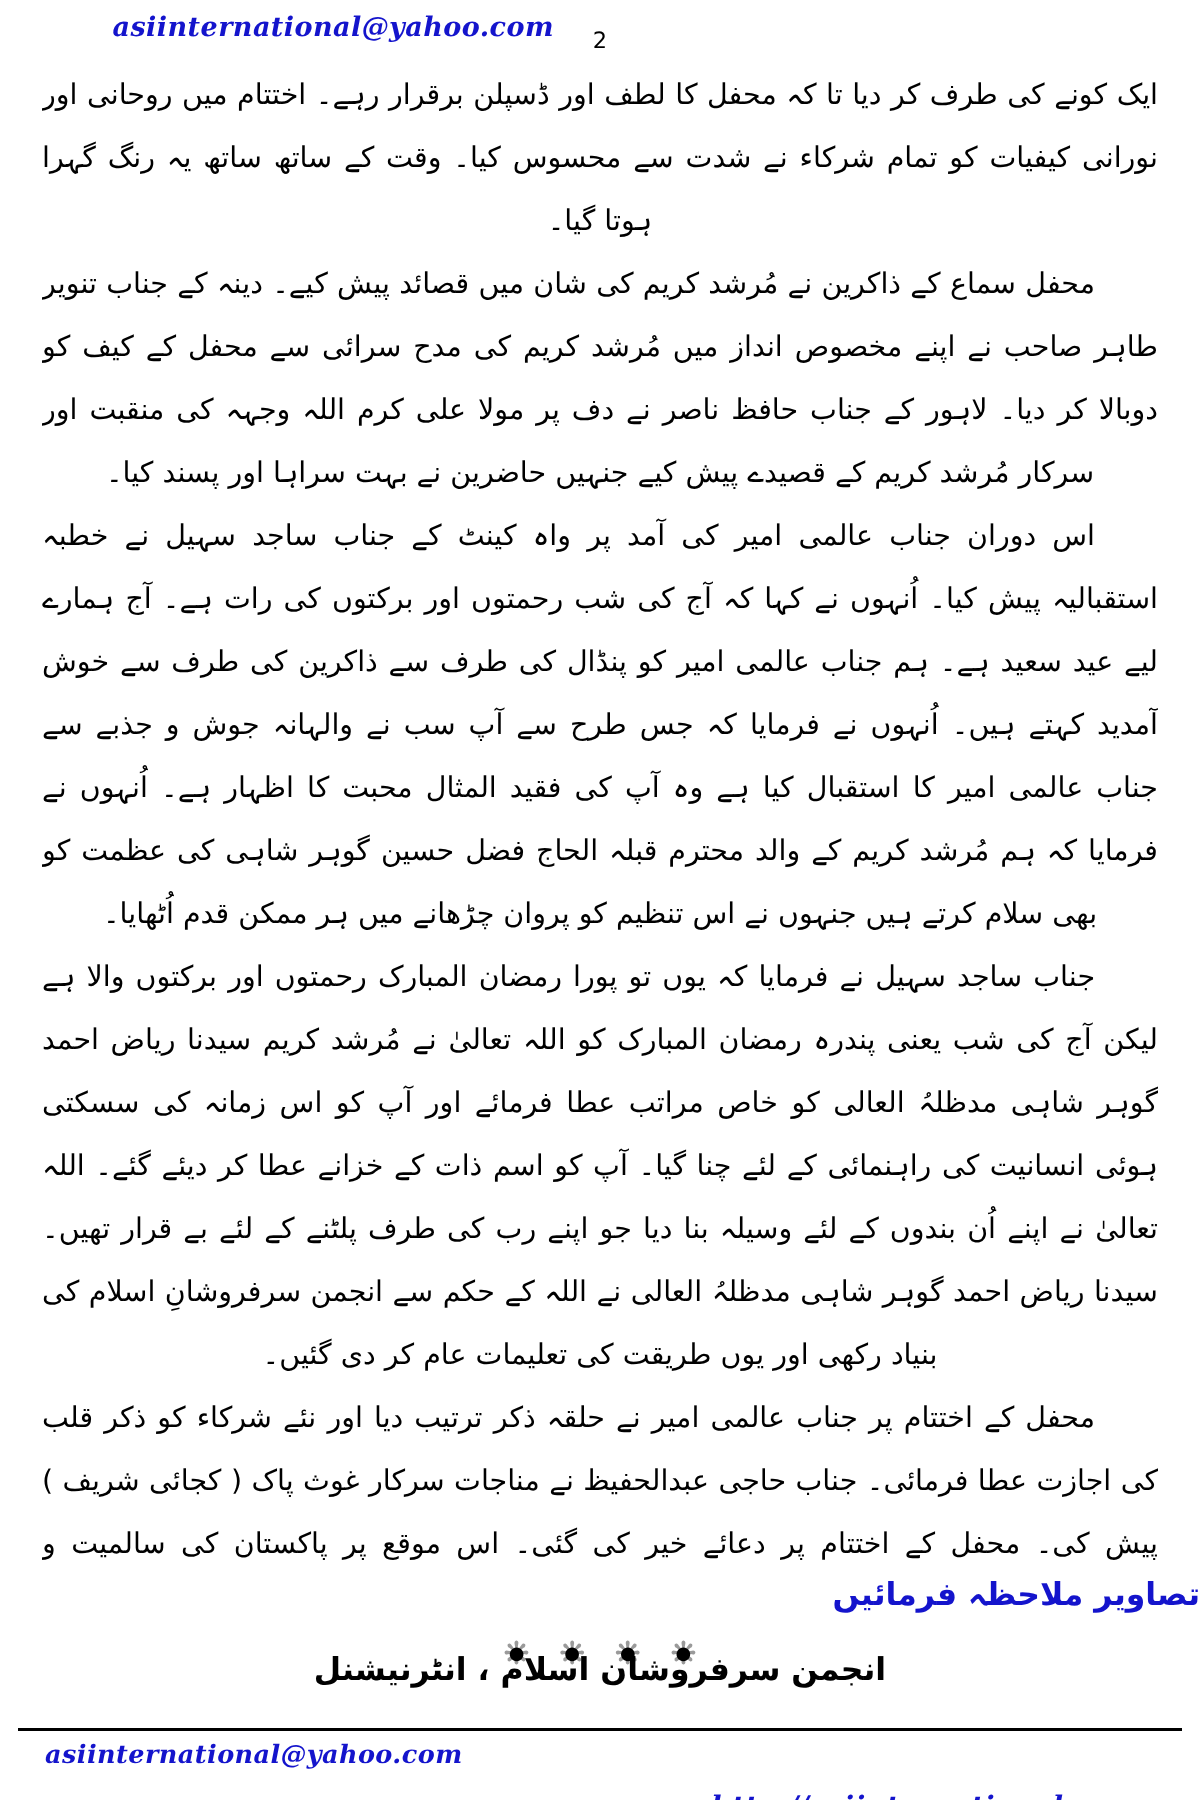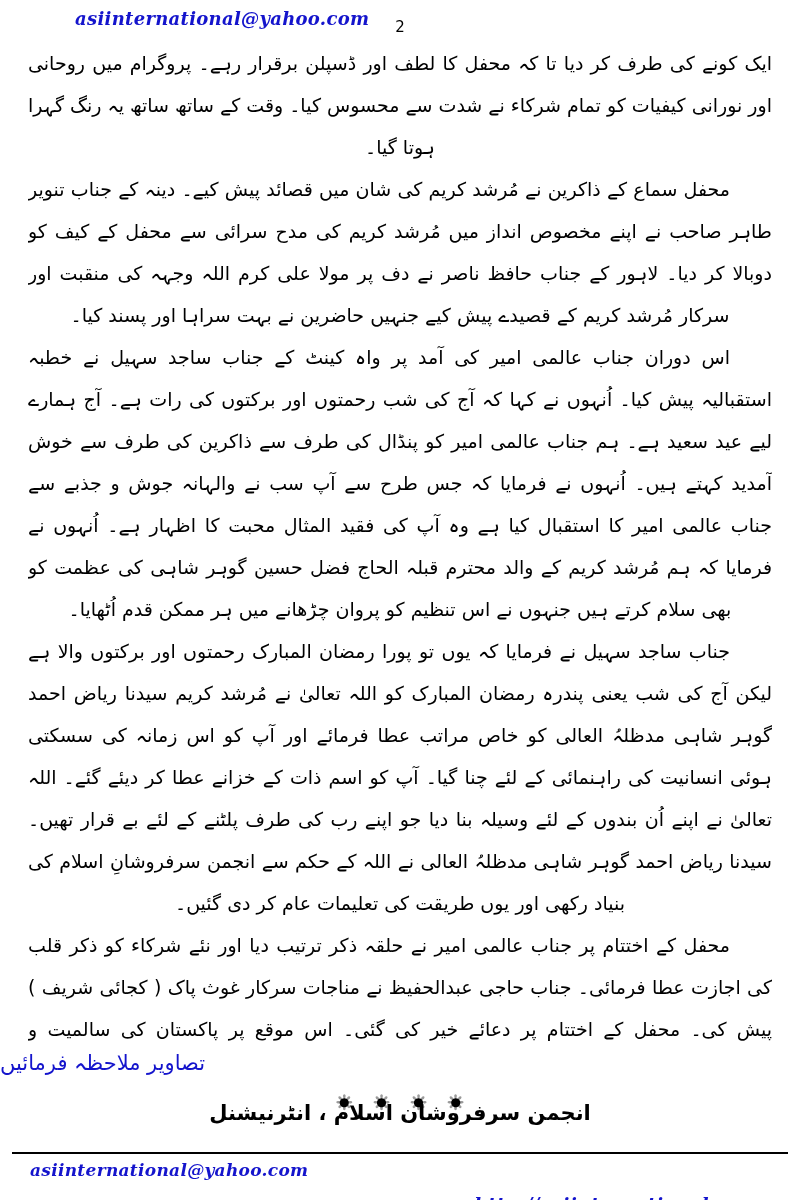--- a/index.html
+++ b/index.html
@@ -24,22 +24,22 @@
   .article{
     position:absolute;top:42px;left:28px;right:28px;height:1002px;
     direction:rtl;text-align:justify;text-align-last:center;
     font-size:19px;line-height:42px;overflow:hidden;
   }
   .article p{margin:0;padding:0;}
   .article p.indent{text-indent:42px;}
 
   
   .notice{
-    position:absolute;top:1046px;left:0;right:0;text-align:left;
-    direction:rtl;color:#1414cc;font-size:21px;font-weight:normal;line-height:34px;
+    position:absolute;top:1046px;left:0;right:0;text-align:right;
+    direction:rtl;color:#1414cc;font-size:21px;font-weight:bold;line-height:34px;
   }
 
   
   .ornaments{position:absolute;top:1090px;left:0;right:0;text-align:center;line-height:24px;}
   .flower{
     position:relative;display:inline-block;width:24px;height:24px;
     font-size:21px;color:#9a9a9a;margin:0 4px;vertical-align:middle;
   }
   .flower .petals{position:absolute;left:50%;top:50%;transform:translate(-50%,-52%);}
   .flower .dot{
@@ -70,21 +70,21 @@
 </head>
 <body>
 
 <div class="page">
 
   <a class="header-email">asiinternational@yahoo.com</a>
 
   <div class="page-num">2</div>
 
   <div class="article">
-    <p>ایک کونے کی طرف کر دیا تا کہ محفل کا لطف اور ڈسپلن برقرار رہے۔ پروگرام میں روحانی اور نورانی کیفیات کو تمام شرکاء نے شدت سے محسوس کیا۔ وقت کے ساتھ ساتھ یہ رنگ گہرا ہوتا گیا۔</p>
+    <p>ایک کونے کی طرف کر دیا تا کہ محفل کا لطف اور ڈسپلن برقرار رہے۔ اختتام میں روحانی اور نورانی کیفیات کو تمام شرکاء نے شدت سے محسوس کیا۔ وقت کے ساتھ ساتھ یہ رنگ گہرا ہوتا گیا۔</p>
     <p class="indent">محفل سماع کے ذاکرین نے مُرشد کریم کی شان میں قصائد پیش کیے۔ دینہ کے جناب تنویر طاہر صاحب نے اپنے مخصوص انداز میں مُرشد کریم کی مدح سرائی سے محفل کے کیف کو دوبالا کر دیا۔ لاہور کے جناب حافظ ناصر نے دف پر مولا علی کرم اللہ وجہہ کی منقبت اور سرکار مُرشد کریم کے قصیدے پیش کیے جنہیں حاضرین نے بہت سراہا اور پسند کیا۔</p>
     <p class="indent">اس دوران جناب عالمی امیر کی آمد پر واہ کینٹ کے جناب ساجد سہیل نے خطبہ استقبالیہ پیش کیا۔ اُنہوں نے کہا کہ آج کی شب رحمتوں اور برکتوں کی رات ہے۔ آج ہمارے لیے عید سعید ہے۔ ہم جناب عالمی امیر کو پنڈال کی طرف سے ذاکرین کی طرف سے خوش آمدید کہتے ہیں۔ اُنہوں نے فرمایا کہ جس طرح سے آپ سب نے والہانہ جوش و جذبے سے جناب عالمی امیر کا استقبال کیا ہے وہ آپ کی فقید المثال محبت کا اظہار ہے۔ اُنہوں نے فرمایا کہ ہم مُرشد کریم کے والد محترم قبلہ الحاج فضل حسین گوہر شاہی کی عظمت کو بھی سلام کرتے ہیں جنہوں نے اس تنظیم کو پروان چڑھانے میں ہر ممکن قدم اُٹھایا۔</p>
     <p class="indent">جناب ساجد سہیل نے فرمایا کہ یوں تو پورا رمضان المبارک رحمتوں اور برکتوں والا ہے لیکن آج کی شب یعنی پندرہ رمضان المبارک کو اللہ تعالیٰ نے مُرشد کریم سیدنا ریاض احمد گوہر شاہی مدظلہُ العالی کو خاص مراتب عطا فرمائے اور آپ کو اس زمانہ کی سسکتی ہوئی انسانیت کی راہنمائی کے لئے چنا گیا۔ آپ کو اسم ذات کے خزانے عطا کر دیئے گئے۔ اللہ تعالیٰ نے اپنے اُن بندوں کے لئے وسیلہ بنا دیا جو اپنے رب کی طرف پلٹنے کے لئے بے قرار تھیں۔ سیدنا ریاض احمد گوہر شاہی مدظلہُ العالی نے اللہ کے حکم سے انجمن سرفروشانِ اسلام کی بنیاد رکھی اور یوں طریقت کی تعلیمات عام کر دی گئیں۔</p>
     <p class="indent">محفل کے اختتام پر جناب عالمی امیر نے حلقہ ذکر ترتیب دیا اور نئے شرکاء کو ذکر قلب کی اجازت عطا فرمائی۔ جناب حاجی عبدالحفیظ نے مناجات سرکار غوث پاک ( کجائی شریف ) پیش کی۔ محفل کے اختتام پر دعائے خیر کی گئی۔ اس موقع پر پاکستان کی سالمیت و استحکام اور فتنوں سے حفاظت کے لئے خصوصی دعا کی گئی۔ پروگرام کے اختتام کے فوراً بعد سحری کا عمدہ انتظام کیا گیا تھا۔ تمام شرکاء نے نہایت اطمینان سے سحری کی۔ اس کے بعد لوگوں نے جناب سے ملاقات کی اور دم کرایا۔ یہ سلسلہ نماز فجر تک جاری رہا۔</p>
 
   </div>
 
   <div class="notice">تصاویر ملاحظہ فرمائیں</div>
 
   <div class="ornaments">

